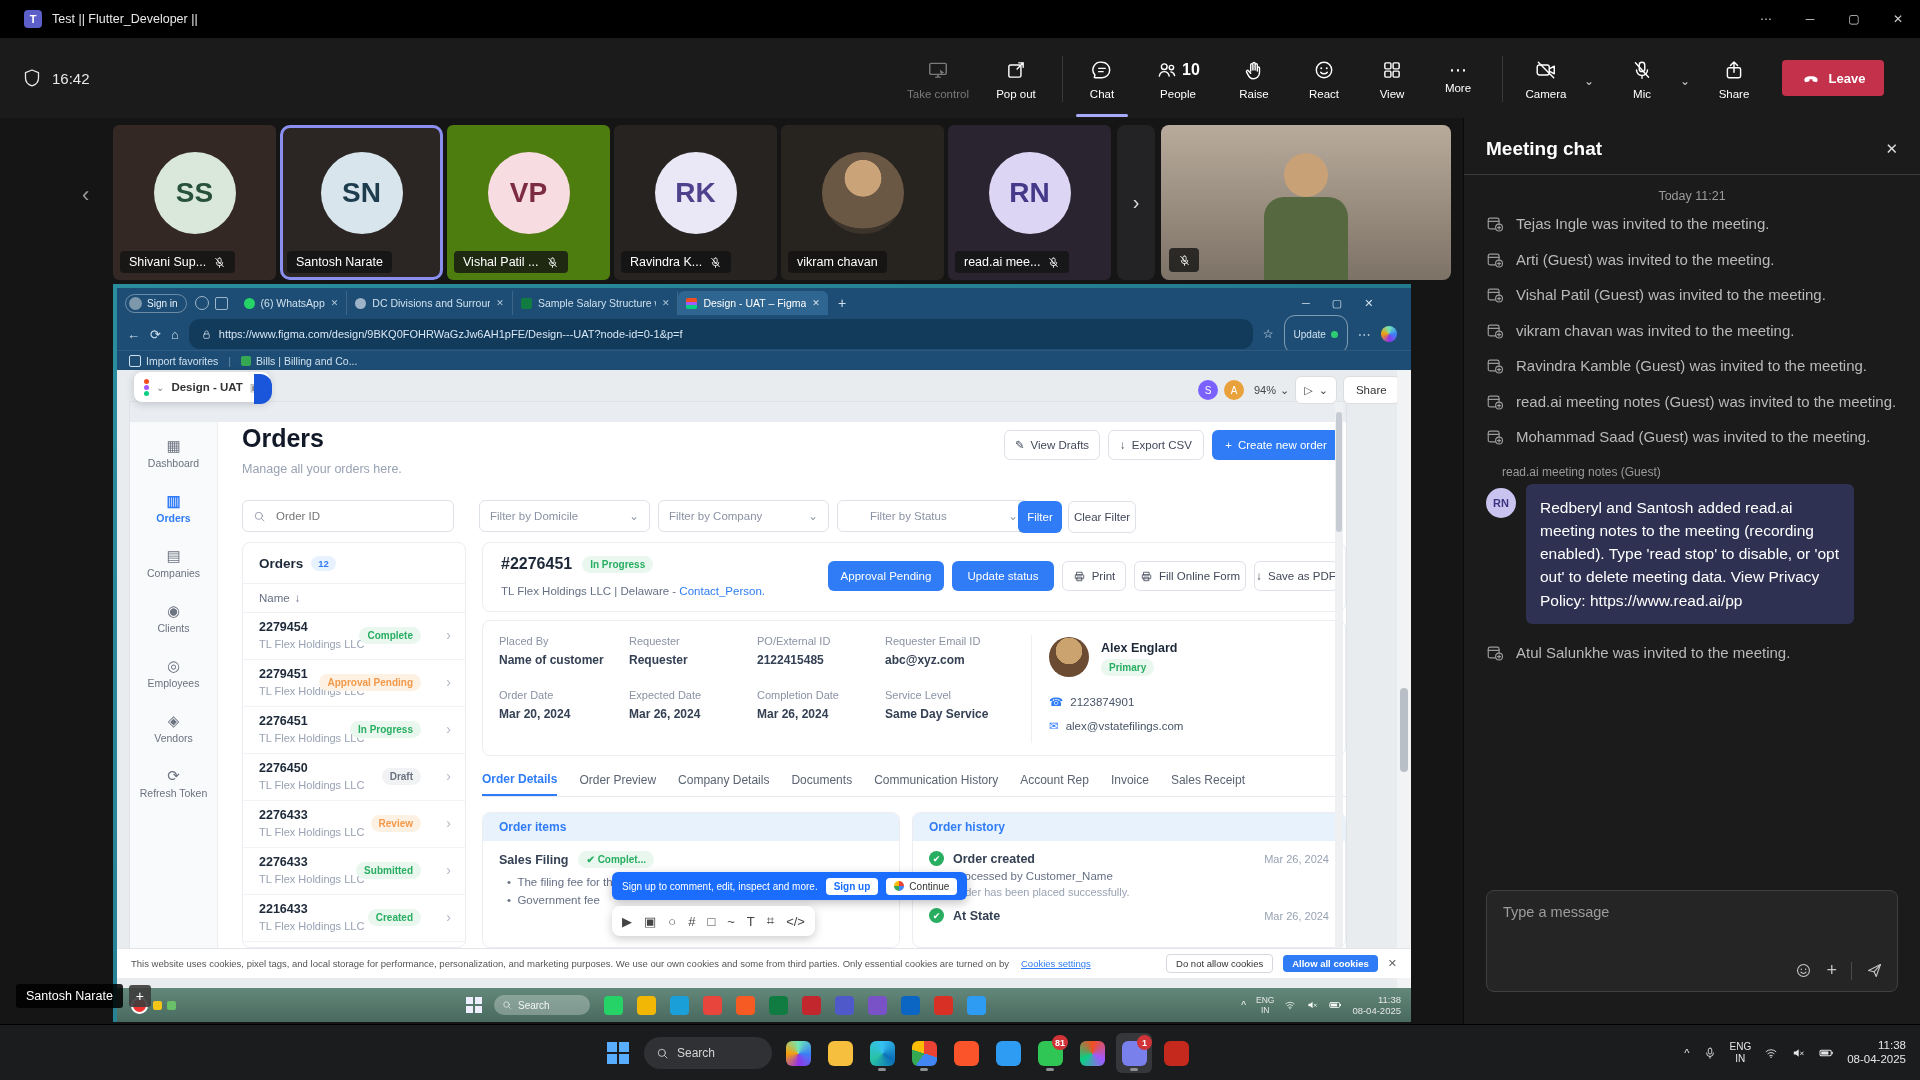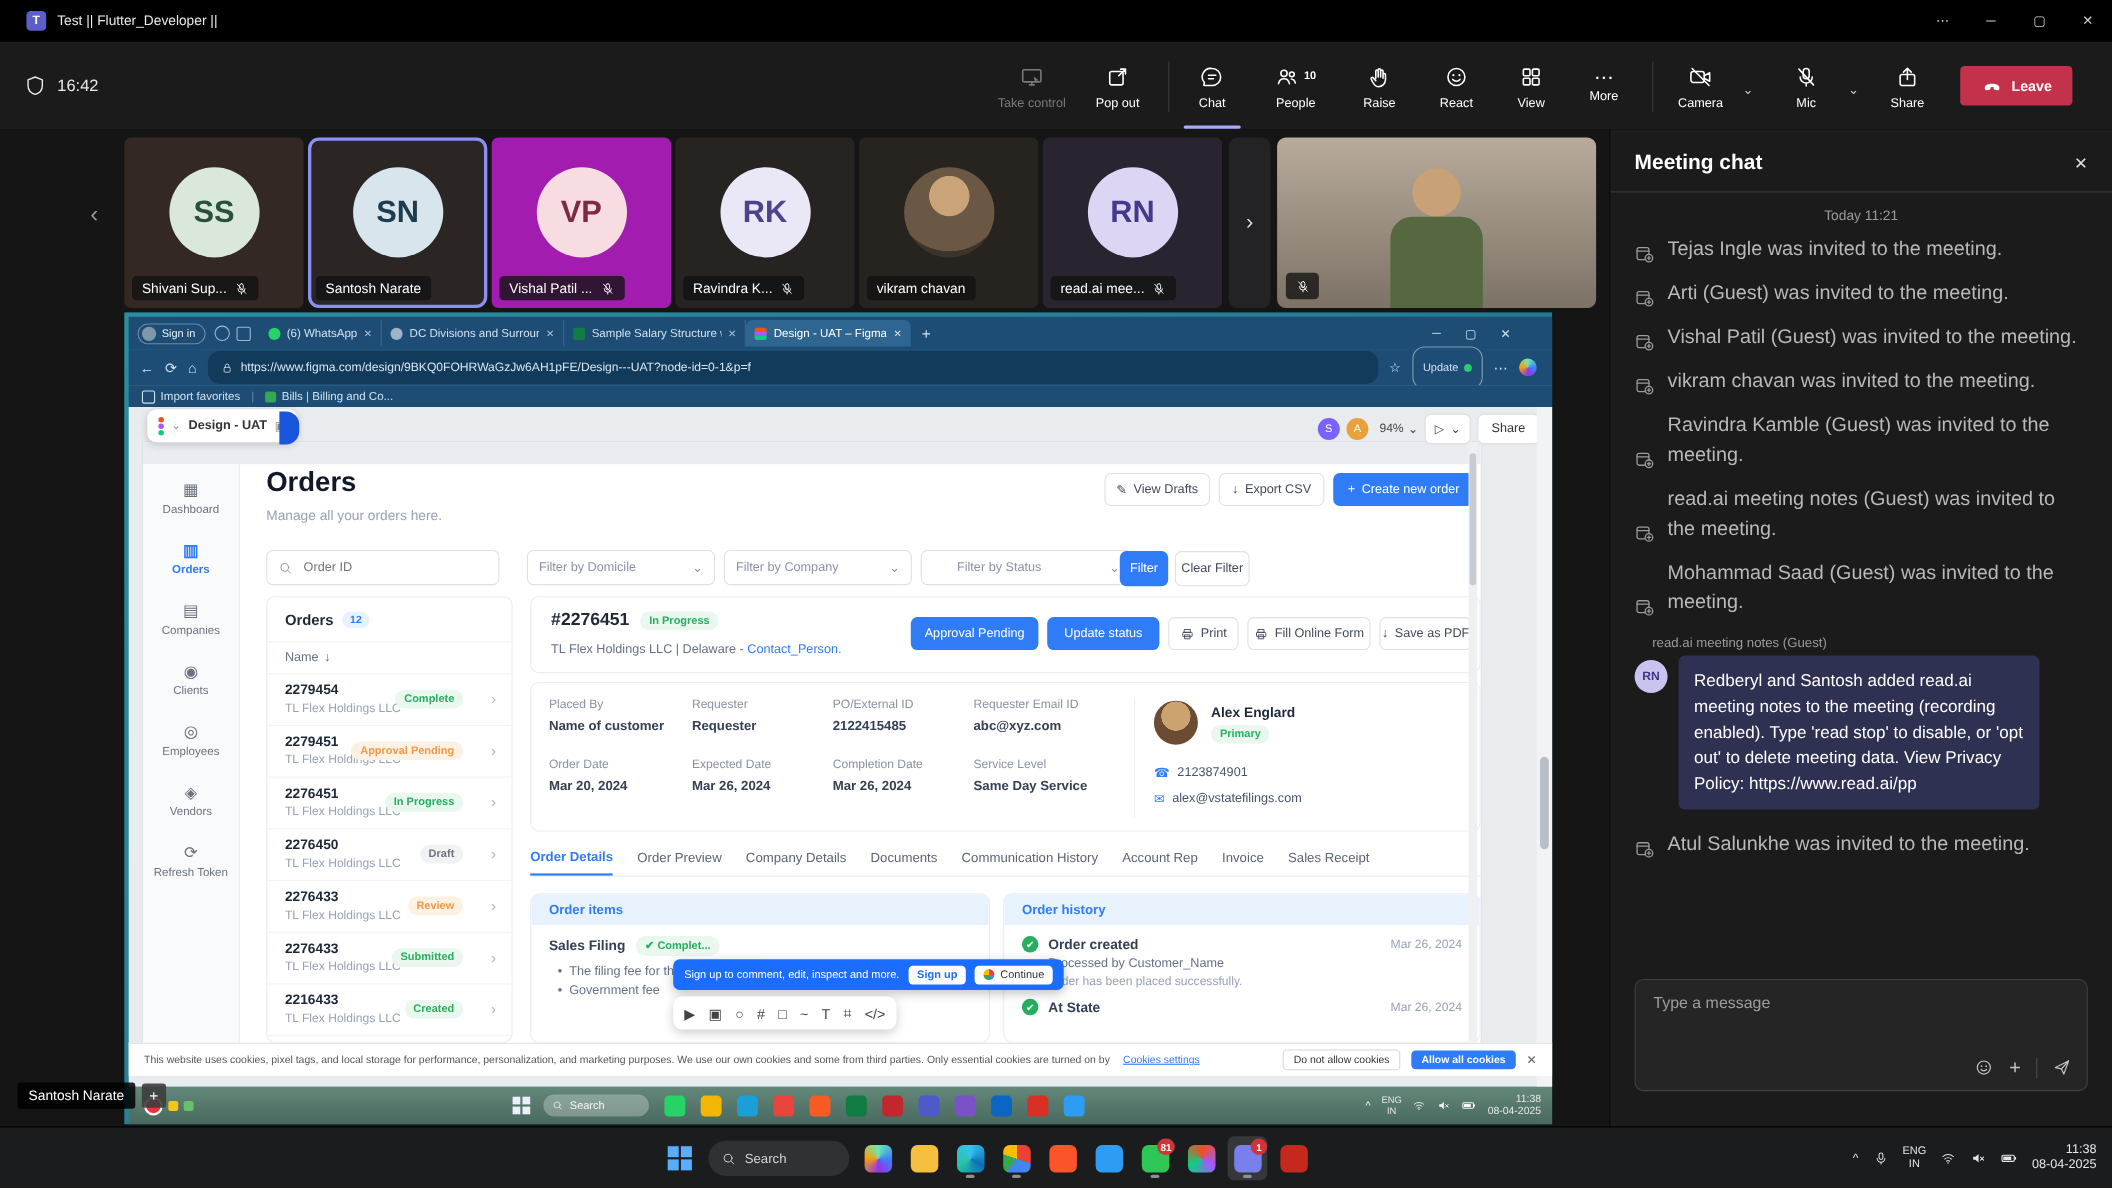--- a/index.html
+++ b/index.html
@@ -27,21 +27,21 @@
   #stagebg{left:0;top:118px;width:1463px;height:906px;background:#151515;}
   .tile{position:relative;width:163px;height:155px;border-radius:6px;overflow:hidden;flex:none;}
   .tile[data-active="true"]{outline:3px solid #8b90f0;outline-offset:-3px;border-radius:10px;}
   .tile .avc{position:absolute;left:50%;top:44%;transform:translate(-50%,-50%);width:82px;height:82px;border-radius:50%;display:flex;align-items:center;justify-content:center;font-size:28px;font-weight:bold;}
   .tile .photo-av{display:none;position:absolute;left:50%;top:44%;transform:translate(-50%,-50%);width:82px;height:82px;border-radius:50%;background:radial-gradient(circle at 50% 32%,#cba379 0 26%,#6b5844 27% 72%,#3c332a 73%);}
   .tile[data-photo="true"] .photo-av{display:block;}
   .nlabel{position:absolute;left:7px;bottom:7px;background:rgba(18,18,18,.78);border-radius:4px;padding:4px 9px;color:#fff;font-size:12.5px;display:flex;align-items:center;gap:7px;max-width:140px;white-space:nowrap;}
 
   
   #chatpanel{left:1463px;top:118px;width:457px;height:906px;background:#1b1b1c;border-left:1px solid #0a0a0a;display:flex;flex-direction:column;padding:0 22px;box-sizing:border-box;}
-  .sysmsg{display:flex;gap:12px;color:#b9b9b9;font-size:18px;line-height:1.5;align-items:flex-end;}
+  .sysmsg{display:flex;gap:12px;color:#b9b9b9;font-size:15px;line-height:1.5;}
   .sysmsg svg{flex:none;margin-top:2px;}
   #bubble{background:#2f3152;border-radius:6px;padding:12px 14px;color:#fff;font-size:15.5px;line-height:1.5;width:300px;}
   #chatinput{position:relative;height:100px;background:#252526;border:1px solid #404040;border-radius:8px;margin-bottom:32px;}
   #chatinput input{position:absolute;left:14px;top:12px;width:380px;background:transparent;border:none;outline:none;color:#ddd;font-size:14.5px;font-family:"Liberation Sans",sans-serif;}
   #chatinput input::placeholder{color:#9d9d9d;}
 
   
   #wallpaper{left:113px;top:284px;width:1298px;height:738px;background:linear-gradient(135deg,#2a8e9e,#1f6e85);}
   #tabstrip{left:117px;top:288px;width:1294px;height:30px;background:#1d4d74;display:flex;align-items:center;padding-left:8px;box-sizing:border-box;}
   .btab{height:24px;display:flex;align-items:center;gap:6px;padding:0 8px;color:#cfe0ee;font-size:10.5px;border-right:1px solid rgba(255,255,255,.14);max-width:170px;cursor:pointer;}
@@ -234,21 +234,21 @@
       <svg class="ic" width="22" height="22">
           <use href="#i-chat"></use>
         </svg>
       <span>Chat</span>
     </div>
     <div class="tb" style="left:1140px;width:76px;">
       <div class="fx" style="gap:4px;">
         <svg class="ic" width="22" height="22">
             <use href="#i-people"></use>
           </svg>
-        <b style="font-size:10px;">10</b>
+        <b style="font-size:16px;">10</b>
       </div>
       <span>People</span>
     </div>
     <div class="tb" style="left:1220px;">
       <svg class="ic" width="22" height="22">
           <use href="#i-hand"></use>
         </svg>
       <span>Raise</span>
     </div>
     <div class="tb" style="left:1290px;">
@@ -321,21 +321,21 @@
         <div class="avc" style=";background:#d8e5ec;color:#1d3d4e">
           <span>SN</span>
         </div>
 
         <div class="nlabel">
           <span>Santosh Narate</span>
 
         </div>
       </div>
 
-      <div class="tile" style=";background:#a21caf" data-active="false" data-photo="false" data-muted="true">
+      <div class="tile" style=";background:#4d7c0f" data-active="false" data-photo="false" data-muted="true">
         <div class="avc" style=";background:#f7dce2;color:#7c2b42">
           <span>VP</span>
         </div>
 
         <div class="nlabel">
           <span>Vishal Patil ...</span>
           <svg class="ic micoff" width="13" height="13">
             <use href="#i-micoff"></use>
           </svg>
         </div>

